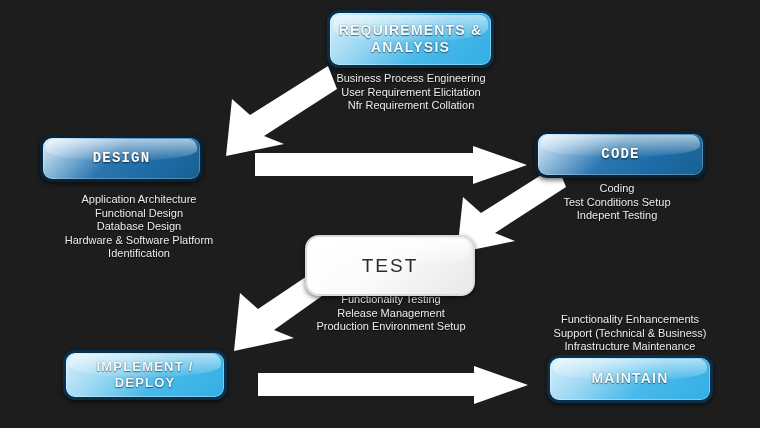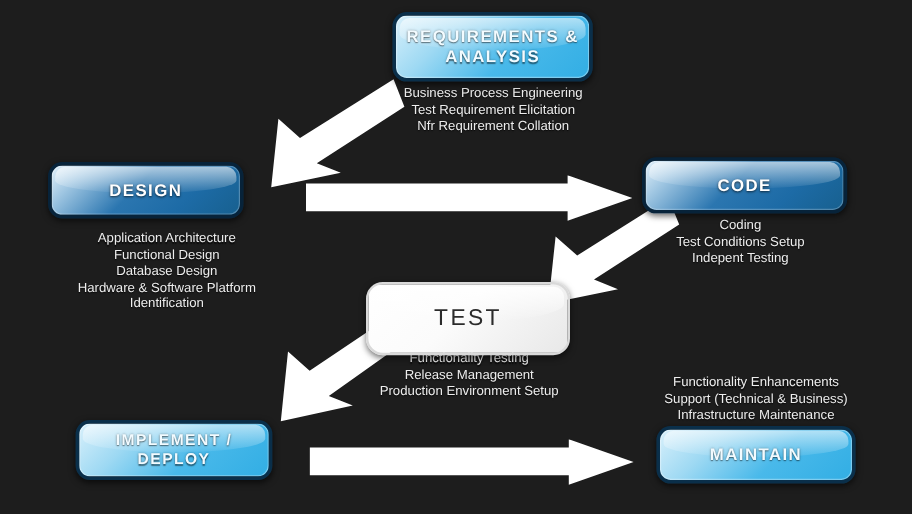--- a/index.html
+++ b/index.html
@@ -64,20 +64,21 @@
     border: 3px solid #07233a;
     background: linear-gradient(135deg, #e3f1fa 0%, #9fc6e2 16%, #2b76b0 45%, #1d6ba6 72%, #17608f 100%);
     box-shadow: inset 0 0 0 1px rgba(255,255,255,0.25), 0 2px 5px rgba(0,0,0,0.6);
   }
   .node.dark .gloss {
     background: linear-gradient(to bottom, rgba(255,255,255,0.62), rgba(255,255,255,0.04));
   }
   .node.dark .label {
     color: #ffffff;
     text-shadow: 0 1px 2px rgba(0,0,0,0.7);
+    font-family: Liberation Mono, monospace;
   }
 
   
   .node.white {
     border: 2px solid #d9d9d9;
     background: linear-gradient(135deg, #ffffff 0%, #fbfbfb 45%, #e8e8e8 100%);
     border-radius: 14px;
     box-shadow: 0 2px 5px rgba(0,0,0,0.55);
   }
   .node.white .gloss {
@@ -144,21 +145,21 @@
     </svg>
   </div>
 
   <div class="node lite" style="left:327px; top:10px; width:167px; height:58px;">
     <span class="gloss"></span>
     <span class="label" style="font-size:14px;">REQUIREMENTS
 &amp;
 ANALYSIS</span>
   </div>
   <div class="caption" style="left:312px; top:72px; width:198px;">Business Process Engineering
-Test Requirement  Elicitation
+User Requirement  Elicitation
 Nfr Requirement  Collation</div>
 
   <div class="node dark" style="left:40px; top:135px; width:163px; height:47px;">
     <span class="gloss"></span>
     <span class="label" style="font-size:14px;">DESIGN</span>
   </div>
   <div class="caption" style="left:44px; top:193px; width:190px;">Application Architecture
 Functional  Design
 Database Design
 Hardware &amp; Software Platform

